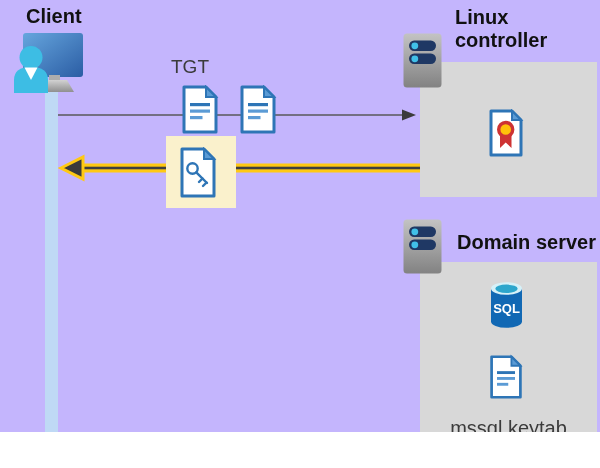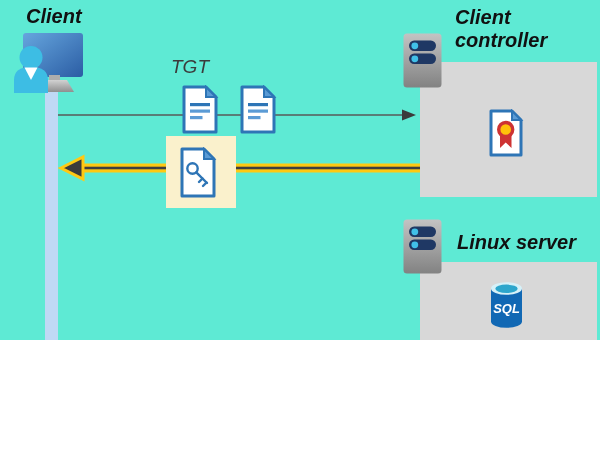--- a/index.html
+++ b/index.html
@@ -1,19 +1,18 @@
 <!DOCTYPE html>
 <html><head>
 <meta charset="utf-8">
 <style>
   html,body{margin:0;padding:0;background:#ffffff;}
   .canvas{
-    position:relative;width:600px;height:340px;background:#5eead4;overflow:hidden;
+    position:relative;width:600px;height:432px;background:#c4b5fd;overflow:hidden;
     font-family:"Liberation Sans", sans-serif;
-    font-style:italic;
   }
   .abs{position:absolute;}
   .title{font-size:20px;font-weight:700;color:#111111;line-height:23px;}
   .client-title{left:26px;top:5px;}
   .dc-title{left:455px;top:6px;width:122px;}
   .linux-title{left:457px;top:231px;white-space:nowrap;}
   .ticket-label{font-size:19px;color:#3b3b3b;width:52px;text-align:left;top:56px;}
   .tgt-label{left:171px;}
   .spn-label{left:227px;}
   .lifeline{left:45px;top:90px;width:13px;height:370px;background:#bfd9f5;border-radius:2px;}
@@ -103,48 +102,49 @@
   </svg>
 
   <div class="abs zone dc-zone"></div>
   <svg class="abs" style="left:403px;top:33px;" width="39" height="55" viewBox="0 0 39 55">
     <rect x="0.5" y="0.5" width="38" height="54" rx="3.5" fill="url(#srvGrad)"></rect>
     <rect x="6" y="7.5" width="27" height="10.5" rx="5.2" fill="#1f3864"></rect>
     <circle cx="11.8" cy="12.8" r="3.4" fill="#41c0e8"></circle>
     <rect x="6" y="20.5" width="27" height="10.5" rx="5.2" fill="#1f3864"></rect>
     <circle cx="11.8" cy="25.8" r="3.4" fill="#41c0e8"></circle>
   </svg>
-  <div class="abs title dc-title">Client controller</div>
+  <div class="abs title dc-title">Linux controller</div>
 
   <svg class="abs" style="left:487px;top:109px;" width="38" height="48" viewBox="0 0 38 48">
     <path d="M4 2 H25 L34 11 V46 H4 Z" fill="#ffffff" stroke="#2e75b6" stroke-width="3" stroke-linejoin="round"></path>
     <path d="M25 2 L34 11 H25 Z" fill="#5b9bd5" stroke="#2e75b6" stroke-width="2"></path>
     <polygon points="13,26 24.5,26 24.5,39 18.7,33.5 13,39" fill="#ce3333"></polygon>
     <circle cx="18.7" cy="20.5" r="7" fill="#ffc10a" stroke="#ce3333" stroke-width="3.4"></circle>
   </svg>
 
   <div class="abs zone linux-zone"></div>
   <svg class="abs" style="left:403px;top:219px;" width="39" height="55" viewBox="0 0 39 55">
     <rect x="0.5" y="0.5" width="38" height="54" rx="3.5" fill="url(#srvGrad)"></rect>
     <rect x="6" y="7.5" width="27" height="10.5" rx="5.2" fill="#1f3864"></rect>
     <circle cx="11.8" cy="12.8" r="3.4" fill="#41c0e8"></circle>
     <rect x="6" y="20.5" width="27" height="10.5" rx="5.2" fill="#1f3864"></rect>
     <circle cx="11.8" cy="25.8" r="3.4" fill="#41c0e8"></circle>
   </svg>
-  <div class="abs title linux-title">Linux server</div>
+  <div class="abs title linux-title">Domain server</div>
 
   <svg class="abs" style="left:488px;top:281px;" width="37" height="48" viewBox="0 0 37 48">
     <path d="M3 7.5 L3 40.5 A15.5 6.3 0 0 0 34 40.5 L34 7.5 Z" fill="#1168b4"></path>
     <ellipse cx="18.5" cy="7.5" rx="15.5" ry="6.3" fill="#d6f1f8"></ellipse>
     <ellipse cx="18.5" cy="7.8" rx="11.2" ry="4.2" fill="#2da6cc"></ellipse>
     <text x="18.5" y="32" text-anchor="middle" fill="#ffffff" font-family="Liberation Sans, sans-serif" font-size="13" font-weight="700">SQL</text>
   </svg>
 
   <svg class="abs" style="left:488px;top:354px;" width="36" height="46" viewBox="0 0 40 49">
     <path d="M4 2 H26 L36 12 V47 H4 Z" fill="#ffffff" stroke="#2e75b6" stroke-width="3" stroke-linejoin="round"></path>
     <path d="M26 2 L36 12 H26 Z" fill="#5b9bd5" stroke="#2e75b6" stroke-width="2"></path>
     <rect x="10" y="18" width="20" height="3.2" fill="#2e75b6"></rect>
     <rect x="10" y="24.5" width="20" height="3.2" fill="#5b9bd5"></rect>
     <rect x="10" y="31" width="12.5" height="3.2" fill="#5b9bd5"></rect>
   </svg>
 
+  <div class="abs keytab-label">mssql.keytab</div>
 
 </div>
 
 </body></html>

